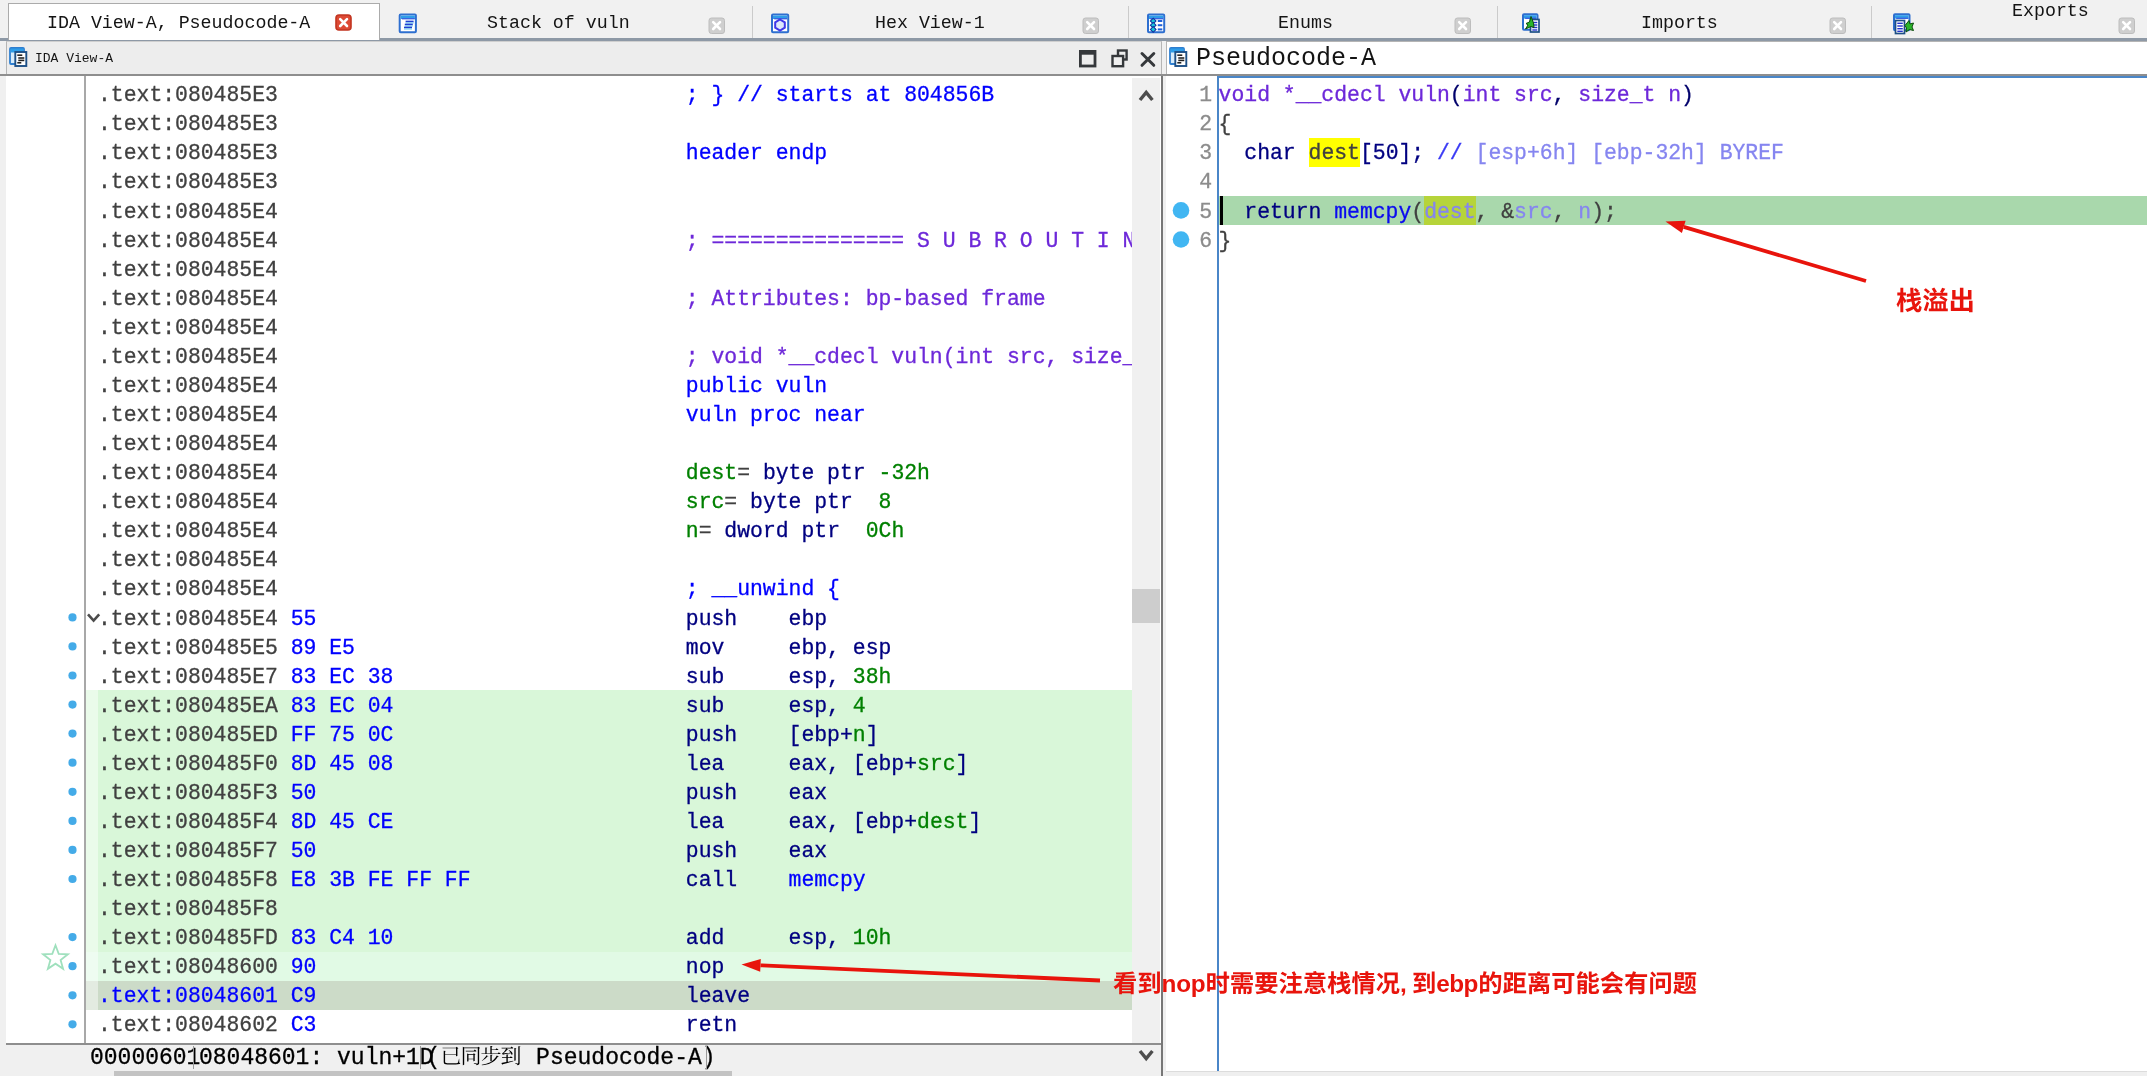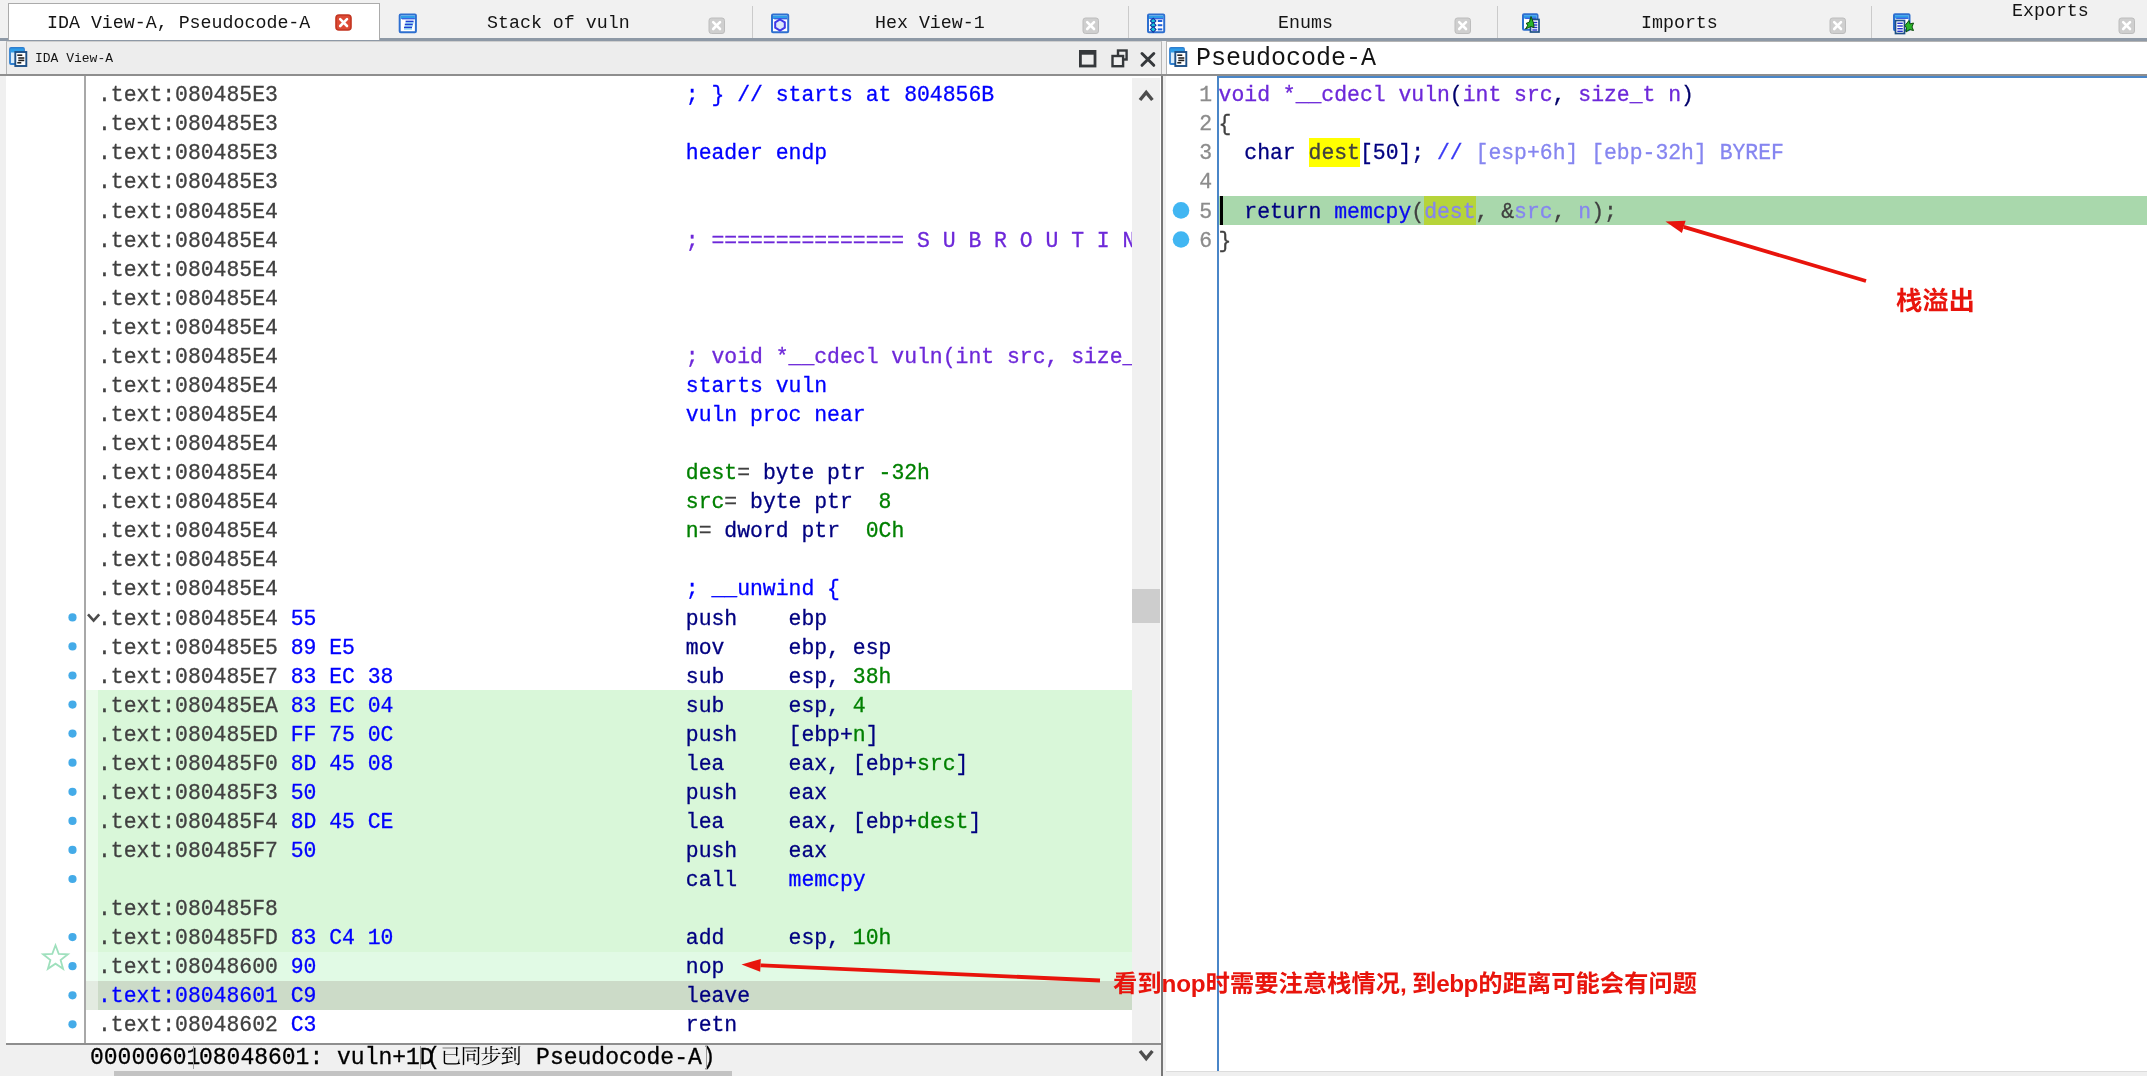--- a/index.html
+++ b/index.html
@@ -39,25 +39,26 @@
 <div class="row" style="left:685.8px;top:79.57px"><span class="cB">; } // starts at 804856B</span></div>
 <div class="row" style="left:98.0px;top:108.64px"><span class="cT">.text:080485E3</span></div>
 <div class="row" style="left:98.0px;top:137.71px"><span class="cT">.text:080485E3</span></div>
 <div class="row" style="left:685.8px;top:137.71px"><span class="cB">header endp</span></div>
 <div class="row" style="left:98.0px;top:166.78px"><span class="cT">.text:080485E3</span></div>
 <div class="row" style="left:98.0px;top:195.85px"><span class="cT">.text:080485E4</span></div>
 <div class="row" style="left:98.0px;top:224.92px"><span class="cT">.text:080485E4</span></div>
 <div class="row" style="left:685.8px;top:224.92px"><span class="cC">; =============== S U B R O U T I N E =======================================</span></div>
 <div class="row" style="left:98.0px;top:253.99px"><span class="cT">.text:080485E4</span></div>
 <div class="row" style="left:98.0px;top:283.06px"><span class="cT">.text:080485E4</span></div>
+<div class="row" style="left:685.8px;top:283.06px"><span class="cC">; Attributes: bp-based frame</span></div>
 <div class="row" style="left:98.0px;top:312.13px"><span class="cT">.text:080485E4</span></div>
 <div class="row" style="left:98.0px;top:341.20px"><span class="cT">.text:080485E4</span></div>
 <div class="row" style="left:685.8px;top:341.20px"><span class="cC">; void *__cdecl vuln(int src, size_t n)</span></div>
 <div class="row" style="left:98.0px;top:370.27px"><span class="cT">.text:080485E4</span></div>
-<div class="row" style="left:685.8px;top:370.27px"><span class="cB">starts vuln</span></div>
+<div class="row" style="left:685.8px;top:370.27px"><span class="cB">public vuln</span></div>
 <div class="row" style="left:98.0px;top:399.34px"><span class="cT">.text:080485E4</span></div>
 <div class="row" style="left:685.8px;top:399.34px"><span class="cB">vuln proc near</span></div>
 <div class="row" style="left:98.0px;top:428.41px"><span class="cT">.text:080485E4</span></div>
 <div class="row" style="left:98.0px;top:457.48px"><span class="cT">.text:080485E4</span></div>
 <div class="row" style="left:685.8px;top:457.48px"><span class="cG">dest</span><span class="cT">= </span><span class="cK">byte ptr</span><span class="cT"> </span><span class="cG">-32h</span></div>
 <div class="row" style="left:98.0px;top:486.55px"><span class="cT">.text:080485E4</span></div>
 <div class="row" style="left:685.8px;top:486.55px"><span class="cG">src</span><span class="cT">= </span><span class="cK">byte ptr</span><span class="cT">  </span><span class="cG">8</span></div>
 <div class="row" style="left:98.0px;top:515.62px"><span class="cT">.text:080485E4</span></div>
 <div class="row" style="left:685.8px;top:515.62px"><span class="cG">n</span><span class="cT">= </span><span class="cK">dword ptr</span><span class="cT">  </span><span class="cG">0Ch</span></div>
 <div class="row" style="left:98.0px;top:544.69px"><span class="cT">.text:080485E4</span></div>
@@ -74,20 +75,21 @@
 <div class="row" style="left:98.0px;top:719.11px"><span class="cT">.text:080485ED</span> <span class="cB">FF 75 0C</span></div>
 <div class="row" style="left:685.8px;top:719.11px"><span class="cK">push    [ebp+</span><span class="cG">n</span><span class="cK">]</span></div>
 <div class="row" style="left:98.0px;top:748.18px"><span class="cT">.text:080485F0</span> <span class="cB">8D 45 08</span></div>
 <div class="row" style="left:685.8px;top:748.18px"><span class="cK">lea     eax, [ebp+</span><span class="cG">src</span><span class="cK">]</span></div>
 <div class="row" style="left:98.0px;top:777.25px"><span class="cT">.text:080485F3</span> <span class="cB">50</span></div>
 <div class="row" style="left:685.8px;top:777.25px"><span class="cK">push    eax</span></div>
 <div class="row" style="left:98.0px;top:806.32px"><span class="cT">.text:080485F4</span> <span class="cB">8D 45 CE</span></div>
 <div class="row" style="left:685.8px;top:806.32px"><span class="cK">lea     eax, [ebp+</span><span class="cG">dest</span><span class="cK">]</span></div>
 <div class="row" style="left:98.0px;top:835.39px"><span class="cT">.text:080485F7</span> <span class="cB">50</span></div>
 <div class="row" style="left:685.8px;top:835.39px"><span class="cK">push    eax</span></div>
+<div class="row" style="left:98.0px;top:864.46px"><span class="cT">.text:080485F8</span> <span class="cB">E8 3B FE FF FF</span></div>
 <div class="row" style="left:685.8px;top:864.46px"><span class="cK">call    </span><span class="cB">memcpy</span></div>
 <div class="row" style="left:98.0px;top:893.53px"><span class="cT">.text:080485F8</span></div>
 <div class="row" style="left:98.0px;top:922.60px"><span class="cT">.text:080485FD</span> <span class="cB">83 C4 10</span></div>
 <div class="row" style="left:685.8px;top:922.60px"><span class="cK">add     esp, </span><span class="cG">10h</span></div>
 <div class="row" style="left:98.0px;top:951.67px"><span class="cT">.text:08048600</span> <span class="cB">90</span></div>
 <div class="row" style="left:685.8px;top:951.67px"><span class="cK">nop</span></div>
 <div class="row" style="left:98.0px;top:980.74px"><span class="cB">.text:08048601</span> <span class="cB">C9</span></div>
 <div class="row" style="left:685.8px;top:980.74px"><span class="cK">leave</span></div>
 <div class="row" style="left:98.0px;top:1009.81px"><span class="cT">.text:08048602</span> <span class="cB">C3</span></div>
 <div class="row" style="left:685.8px;top:1009.81px"><span class="cK">retn</span></div>

